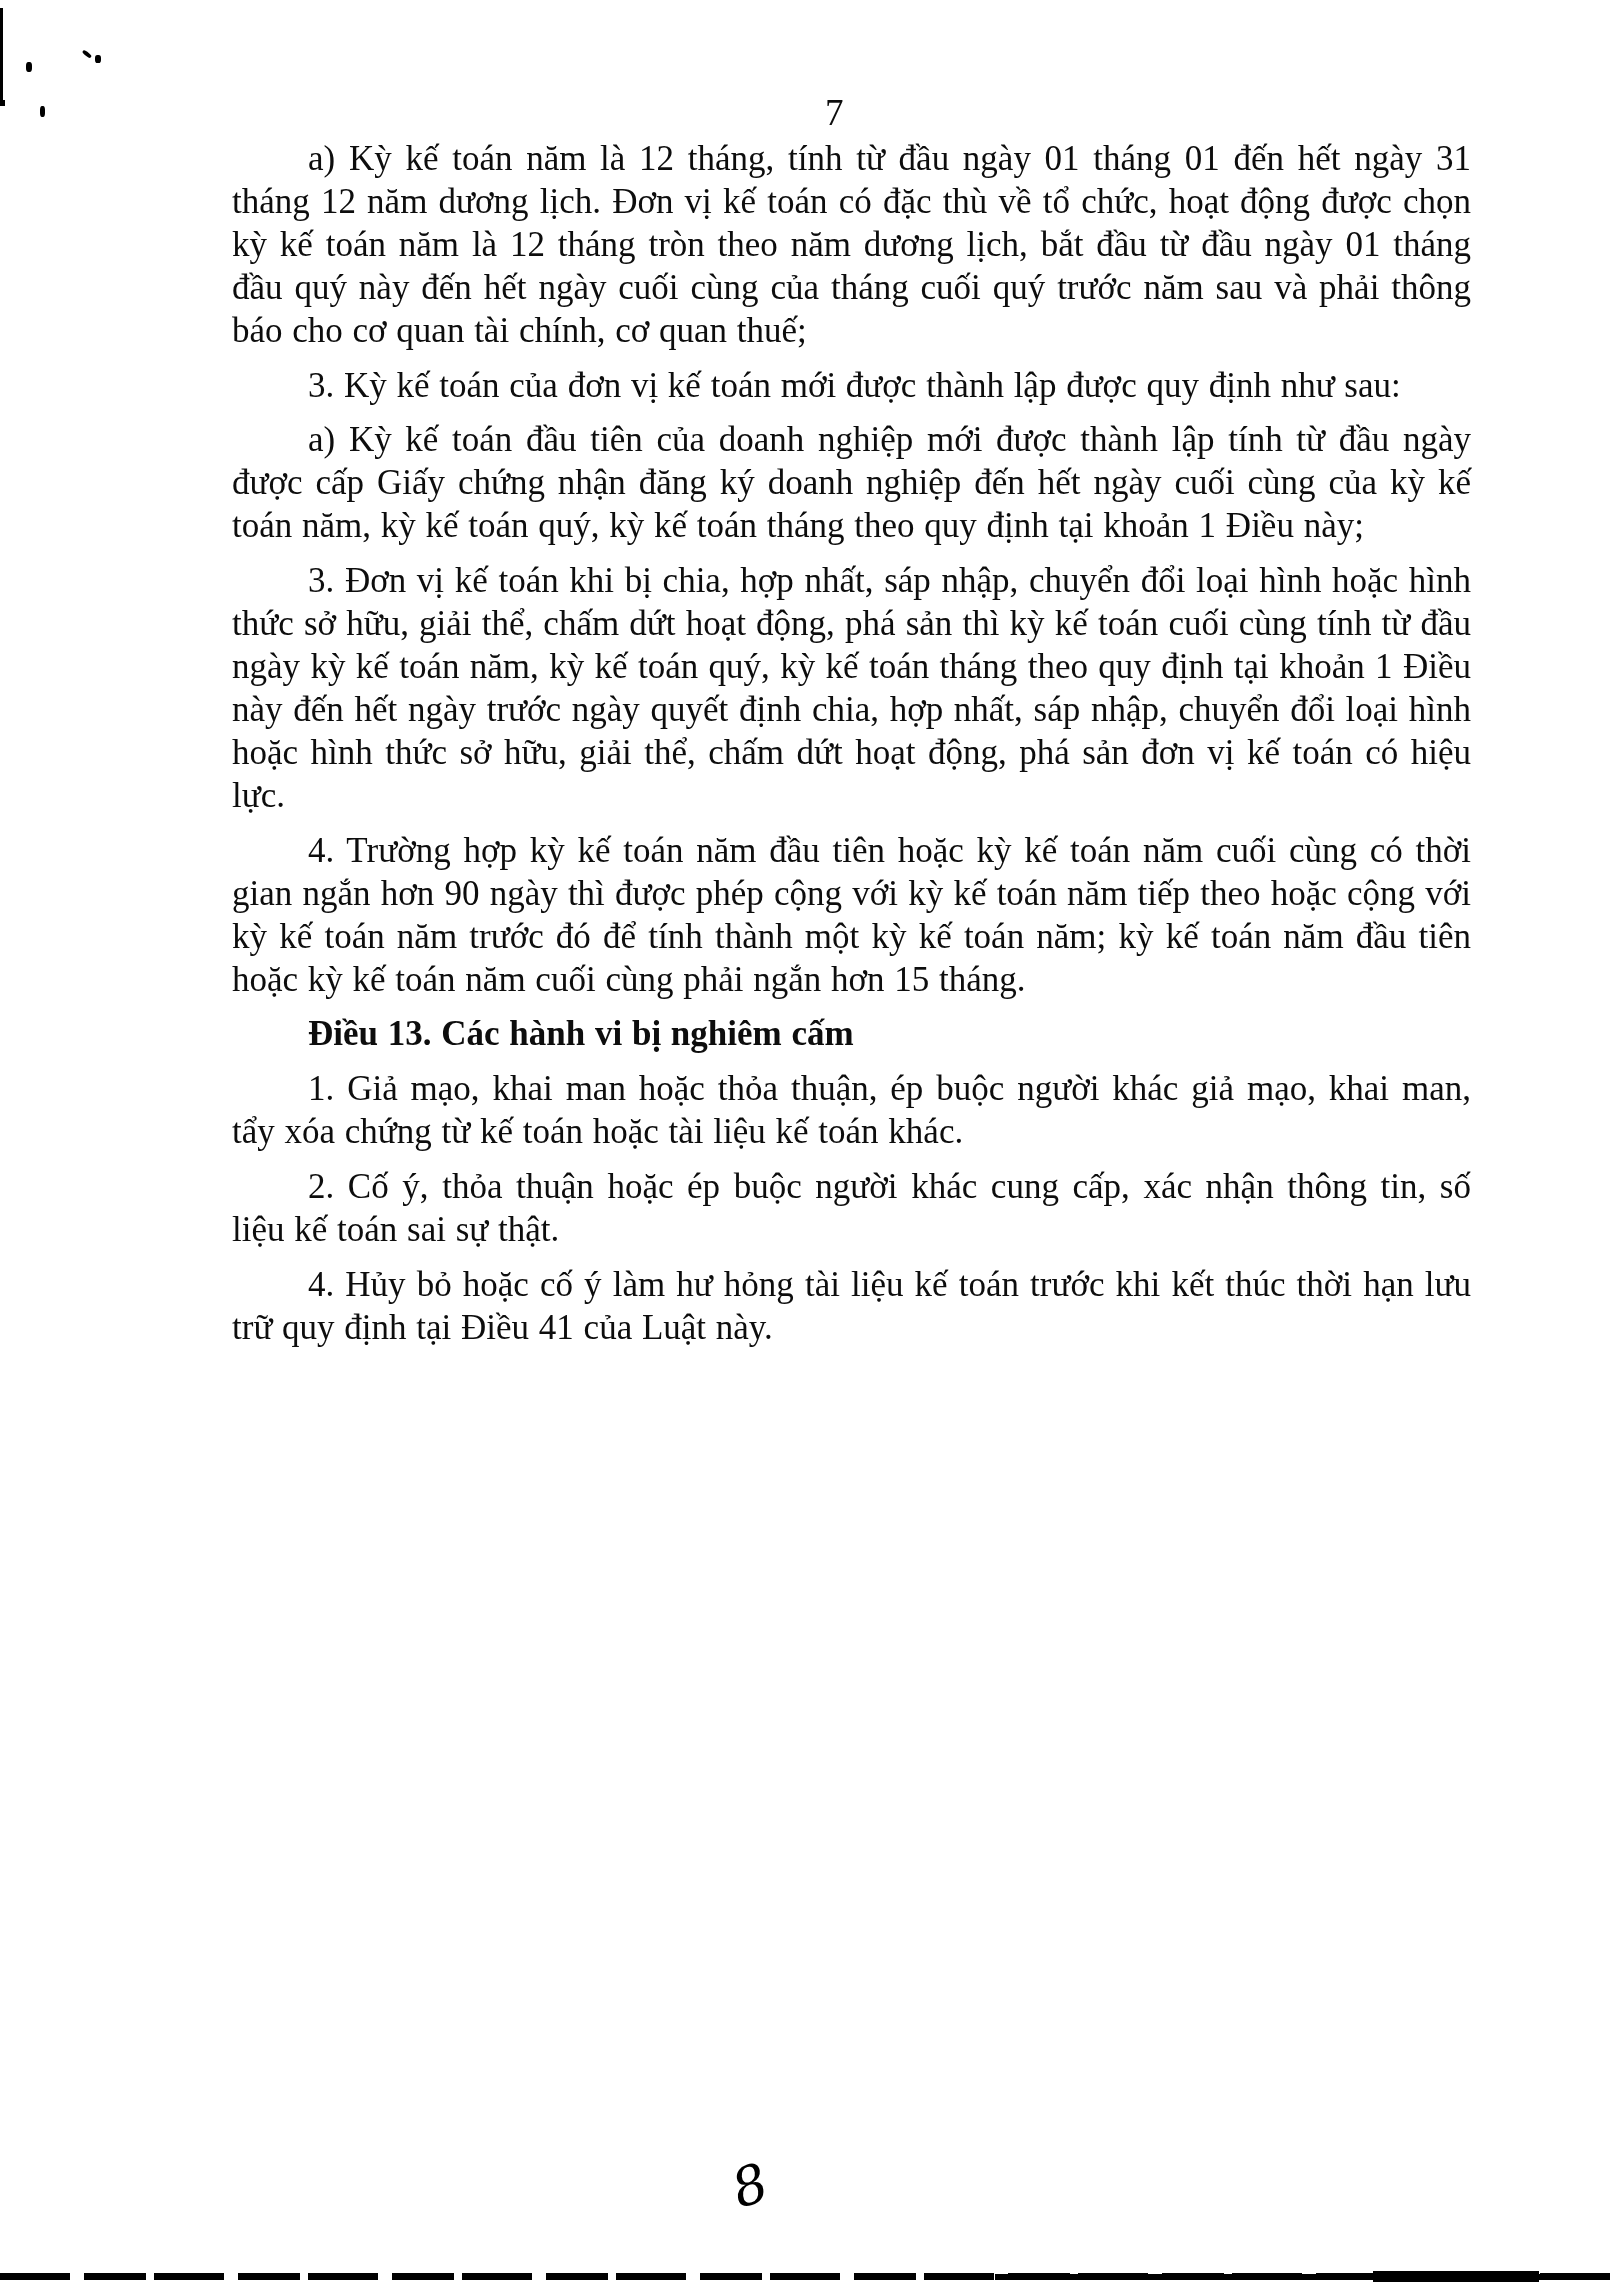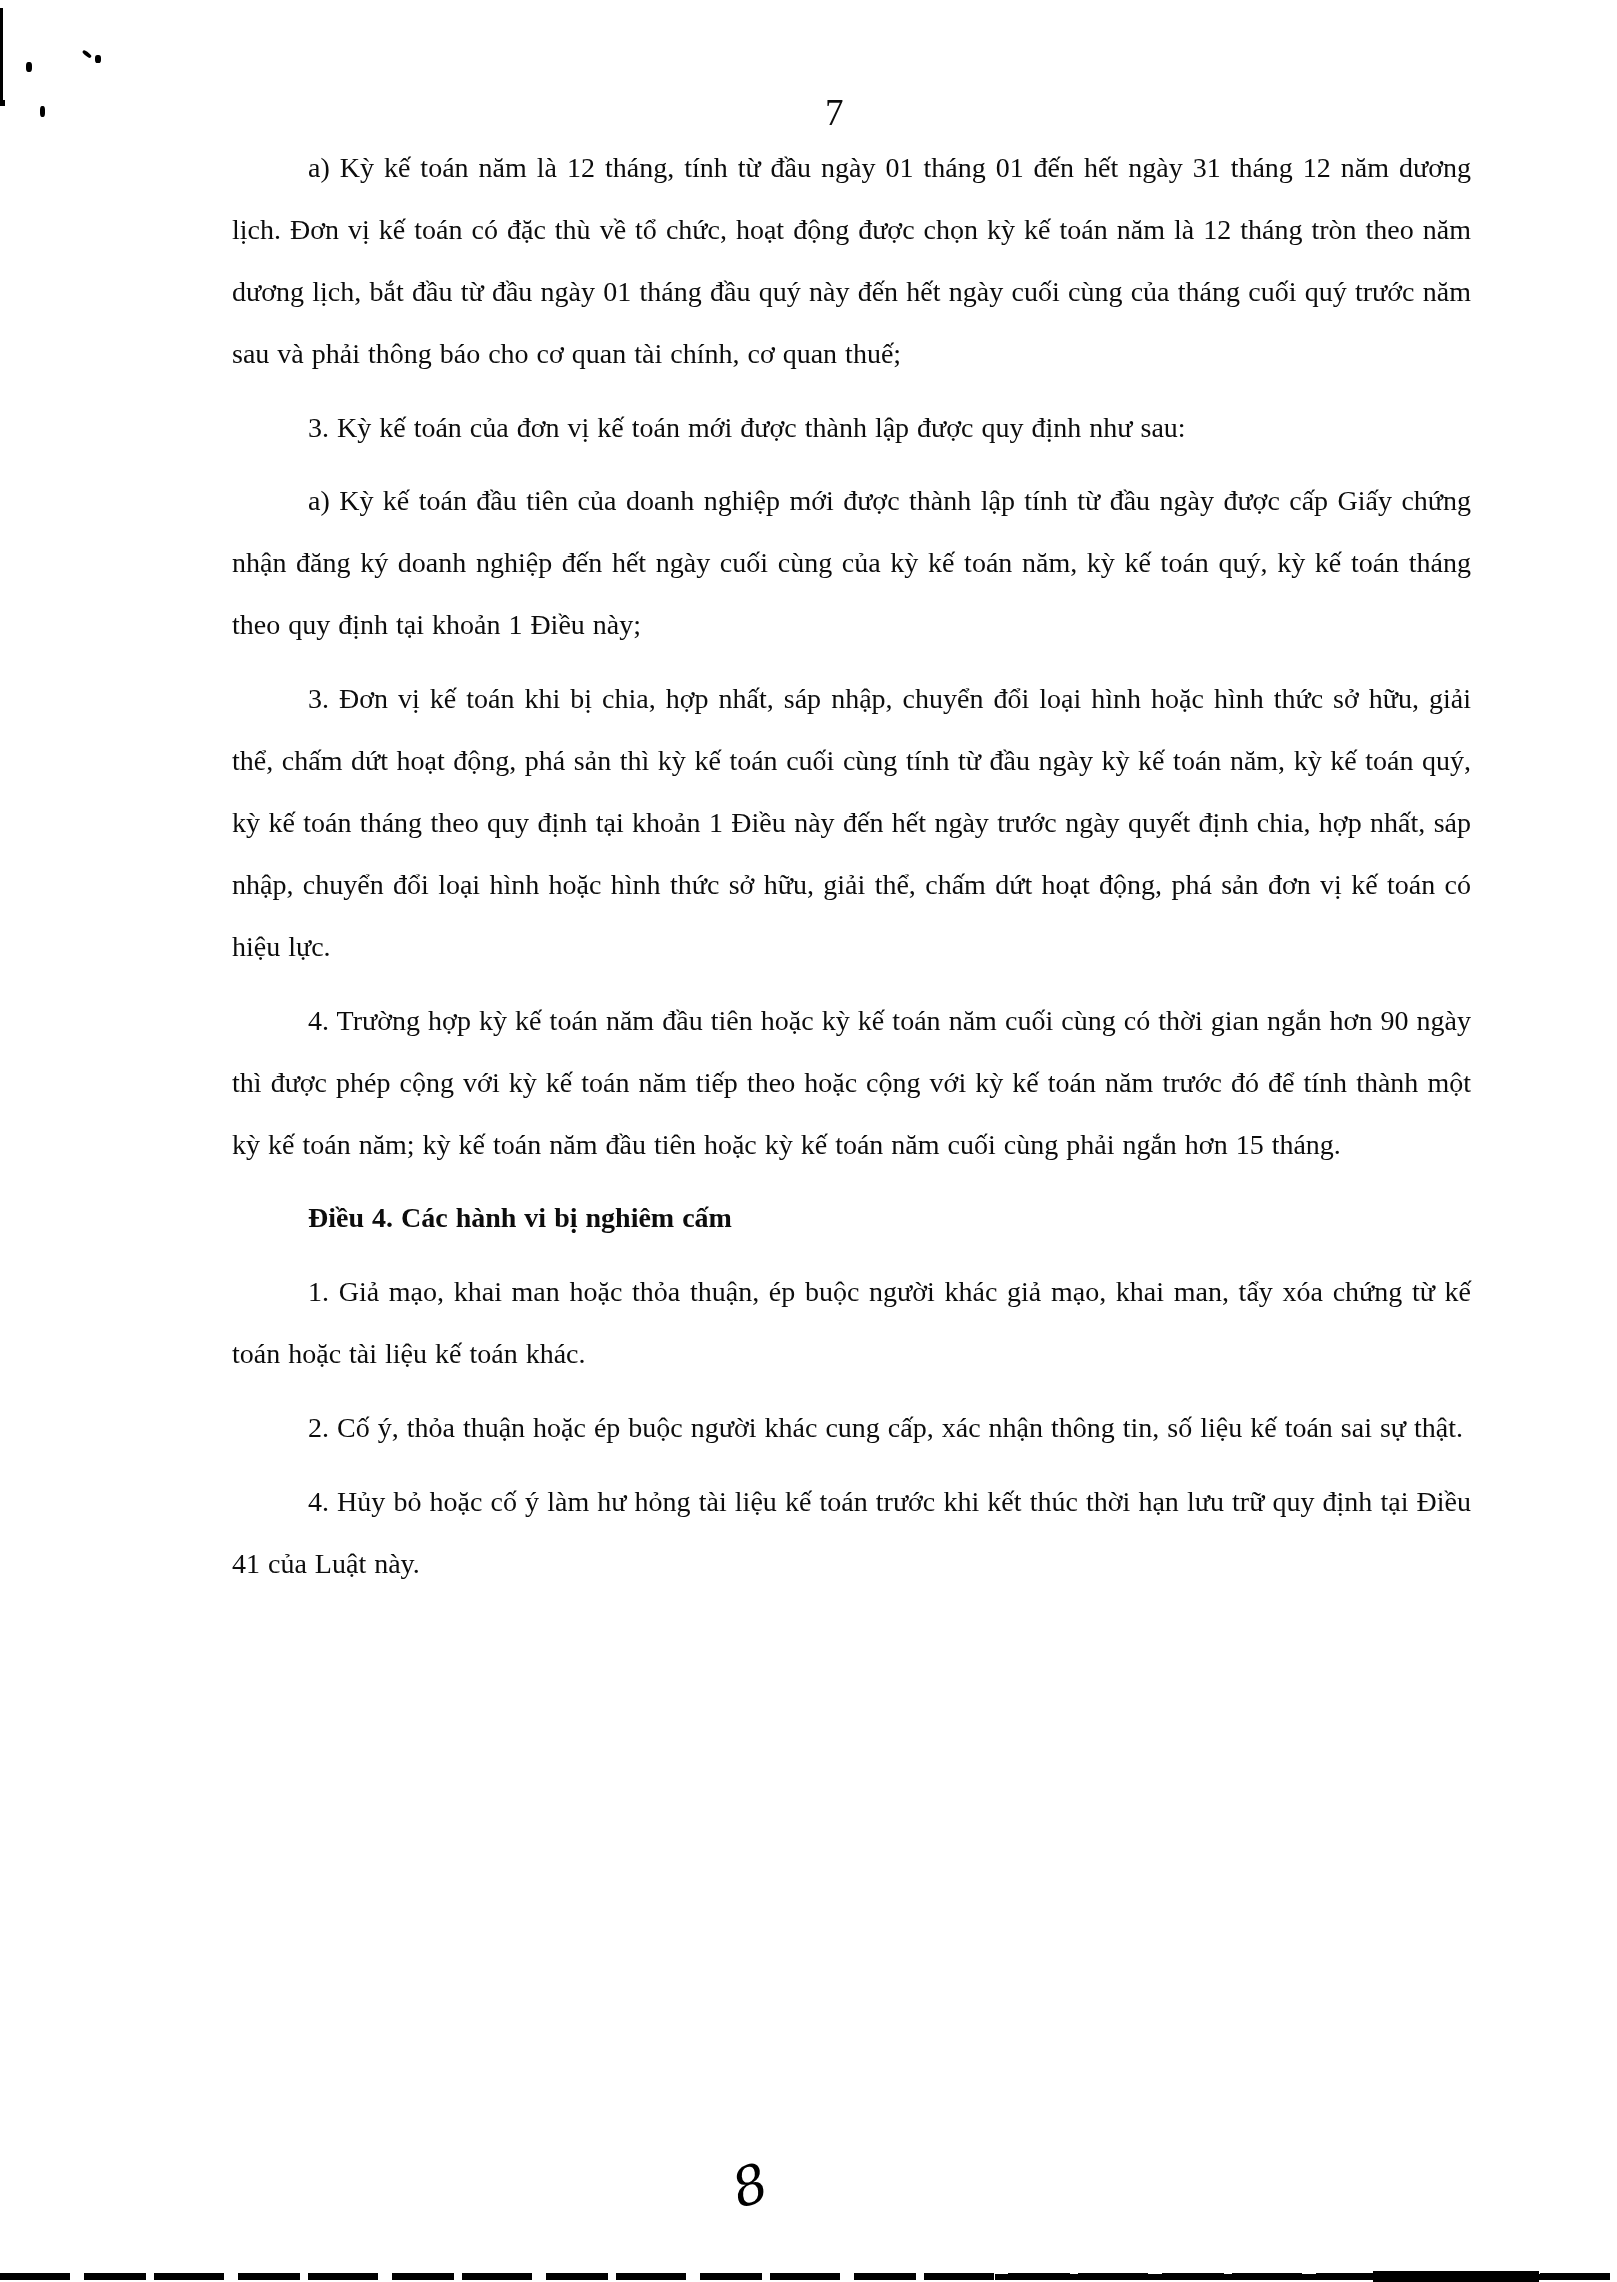--- a/index.html
+++ b/index.html
@@ -23,22 +23,22 @@
     line-height: 1;
   }
   .content {
     position: absolute;
     left: 232px;
     top: 137px;
     width: 1239px;
   }
   p.para {
     margin: 0 0 11.7px 0;
-    font-size: 28px;
-    line-height: 62px;
+    font-size: 35px;
+    line-height: 43px;
     text-align: justify;
     text-indent: 76px;
     word-spacing: 1px;
   }
   p.heading {
     font-weight: bold;
     text-align: left;
   }
   .handwritten-mark {
     position: absolute;
@@ -112,21 +112,21 @@
 <div class="speckle" style="left:40px; top:106px; width:4.9px; height:10.7px;"></div>
 
 <div class="page-number">7</div>
 
 <div class="content">
   <p class="para">a) Kỳ kế toán năm là 12 tháng, tính từ đầu ngày 01 tháng 01 đến hết ngày 31 tháng 12 năm dương lịch. Đơn vị kế toán có đặc thù về tổ chức, hoạt động được chọn kỳ kế toán năm là 12 tháng tròn theo năm dương lịch, bắt đầu từ đầu ngày 01 tháng đầu quý này đến hết ngày cuối cùng của tháng cuối quý trước năm sau và phải thông báo cho cơ quan tài chính, cơ quan thuế;</p>
   <p class="para">3. Kỳ kế toán của đơn vị kế toán mới được thành lập được quy định như sau:</p>
   <p class="para">a) Kỳ kế toán đầu tiên của doanh nghiệp mới được thành lập tính từ đầu ngày được cấp Giấy chứng nhận đăng ký doanh nghiệp đến hết ngày cuối cùng của kỳ kế toán năm, kỳ kế toán quý, kỳ kế toán tháng theo quy định tại khoản 1 Điều này;</p>
   <p class="para">3. Đơn vị kế toán khi bị chia, hợp nhất, sáp nhập, chuyển đổi loại hình hoặc hình thức sở hữu, giải thể, chấm dứt hoạt động, phá sản thì kỳ kế toán cuối cùng tính từ đầu ngày kỳ kế toán năm, kỳ kế toán quý, kỳ kế toán tháng theo quy định tại khoản 1 Điều này đến hết ngày trước ngày quyết định chia, hợp nhất, sáp nhập, chuyển đổi loại hình hoặc hình thức sở hữu, giải thể, chấm dứt hoạt động, phá sản đơn vị kế toán có hiệu lực.</p>
   <p class="para">4. Trường hợp kỳ kế toán năm đầu tiên hoặc kỳ kế toán năm cuối cùng có thời gian ngắn hơn 90 ngày thì được phép cộng với kỳ kế toán năm tiếp theo hoặc cộng với kỳ kế toán năm trước đó để tính thành một kỳ kế toán năm; kỳ kế toán năm đầu tiên hoặc kỳ kế toán năm cuối cùng phải ngắn hơn 15 tháng.</p>
-  <p class="para heading">Điều 4. Các hành vi bị nghiêm cấm</p>
+  <p class="para heading">Điều 13. Các hành vi bị nghiêm cấm</p>
   <p class="para">1. Giả mạo, khai man hoặc thỏa thuận, ép buộc người khác giả mạo, khai man, tẩy xóa chứng từ kế toán hoặc tài liệu kế toán khác.</p>
   <p class="para">2. Cố ý, thỏa thuận hoặc ép buộc người khác cung cấp, xác nhận thông tin, số liệu kế toán sai sự thật.</p>
   <p class="para">4. Hủy bỏ hoặc cố ý làm hư hỏng tài liệu kế toán trước khi kết thúc thời hạn lưu trữ quy định tại Điều 41 của Luật này.</p>
 </div>
 
 <div class="handwritten-mark">8</div>
 
 <div class="scan-edge-bottom"></div>
 <div class="scan-edge-bottom-right"></div>
 <div class="scan-edge-corner"></div>

